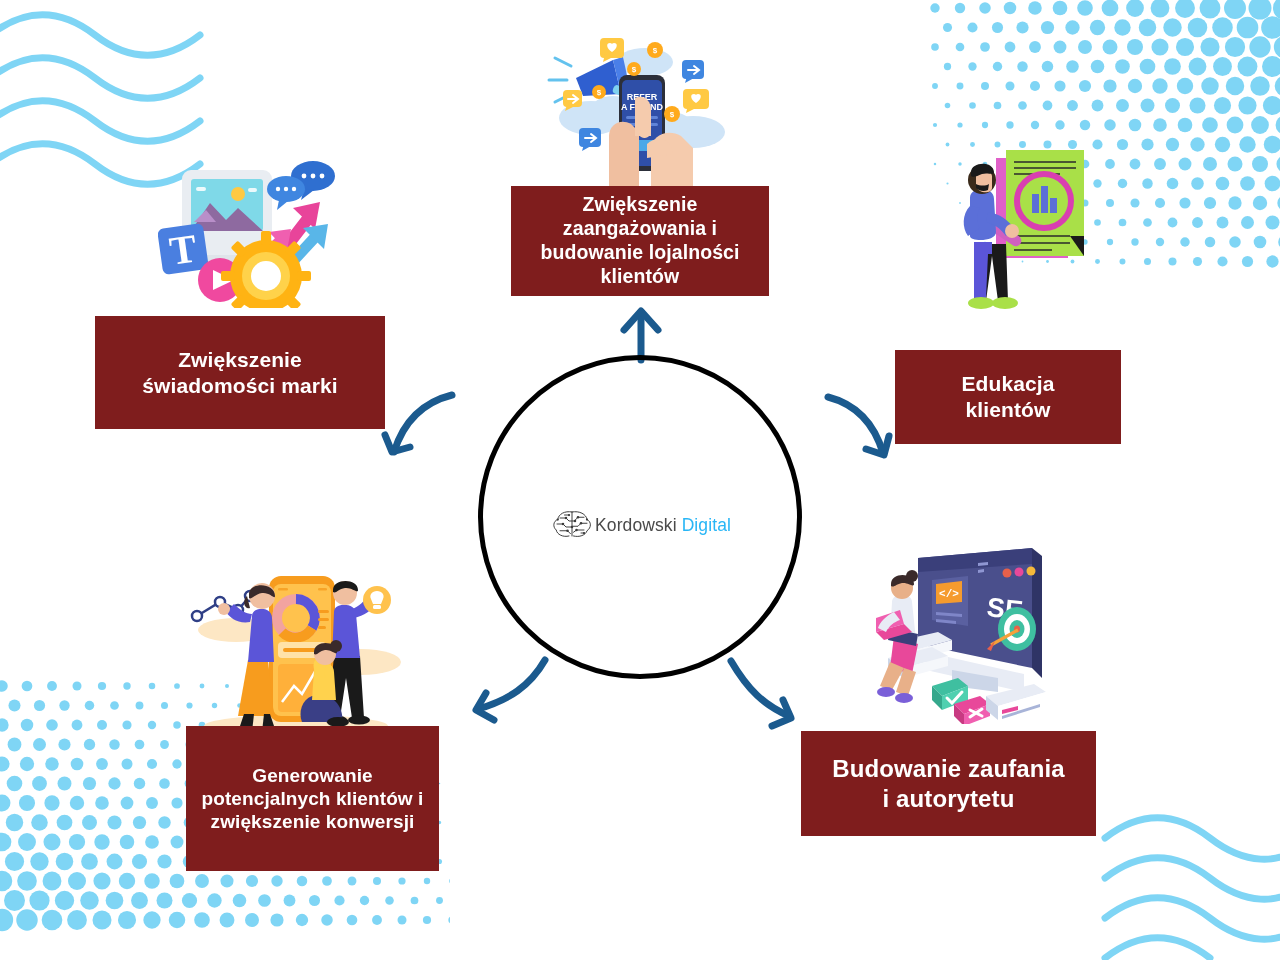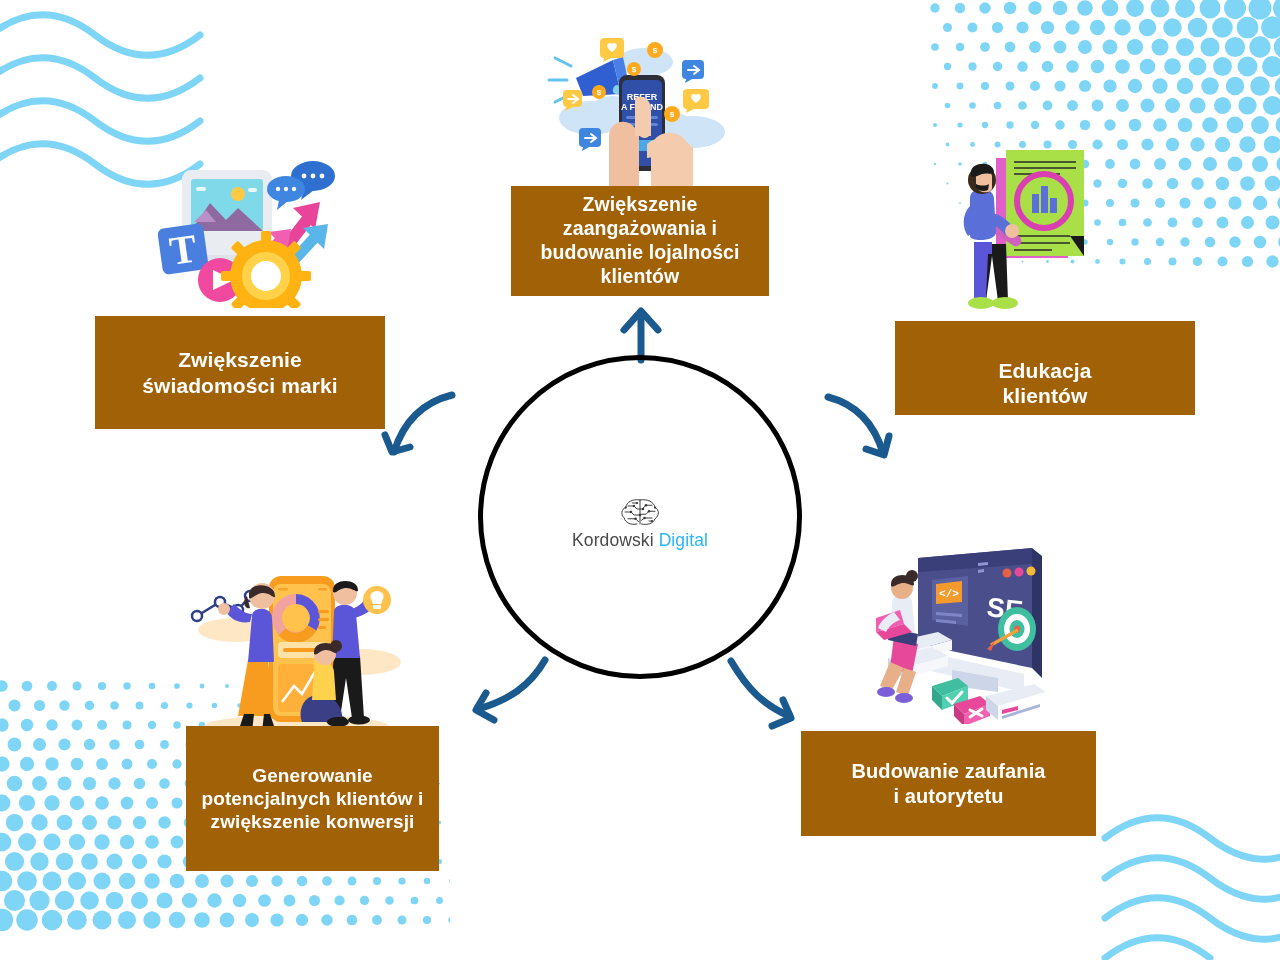--- a/index.html
+++ b/index.html
@@ -10,39 +10,39 @@
     overflow:hidden;
     position:relative;
   }
   #stage{position:absolute;left:0;top:0;width:1280px;height:960px;overflow:hidden;}
 
   .bg-layer{position:absolute;left:0;top:0;width:1280px;height:960px;pointer-events:none;}
 
   
   .label-box{
     position:absolute;
-    background:#a16207;
+    background:#7f1d1d;
     color:#ffffff;
     display:flex;
     align-items:center;
     justify-content:center;
     text-align:center;
     font-weight:bold;
     line-height:1.22;
     letter-spacing:.1px;
     box-sizing:border-box;
     padding:6px 10px;
   }
   .label-box span{display:block;white-space:pre-line;}
 
   #box-top      {left:511px; top:186px; width:258px; height:110px; font-size:19.5px;}
   #box-left     {left:95px;  top:316px; width:290px; height:113px; font-size:21px;}
-  #box-right    {left:895px; top:321px; width:300px; height:94px;  font-size:21px; font-weight:bold;align-items:flex-end;}
+  #box-right    {left:895px; top:350px; width:226px; height:94px;  font-size:21px; font-weight:bold;}
   #box-bottomleft {left:186px; top:726px; width:253px; height:145px; font-size:19px;}
-  #box-bottomright{left:801px; top:731px; width:295px; height:105px; font-size:20px;}
+  #box-bottomright{left:801px; top:731px; width:295px; height:105px; font-size:24px;}
 
   
   #center-circle{
     position:absolute;
     left:478px; top:355px;
     width:324px; height:324px;
     border:5px solid #000000;
     border-radius:50%;
     box-sizing:border-box;
     background:transparent;
@@ -60,21 +60,21 @@
   #center-title{
     color:#1B5A8E;
     font-weight:bold;
     font-size:25.5px;
     line-height:1.16;
     text-align:center;
     letter-spacing:.2px;
     white-space:pre-line;
     margin-top:-6px;
   }
-  #logo-wrap{margin-top:14px;display:flex;flex-direction:column;align-items:center;}
+  #logo-wrap{margin-top:14px;display:flex;flex-direction:row;align-items:center;}
   #logo-mark{width:46px;height:30px;display:block;}
   #logo-text{font-size:17.5px;margin-top:3px;letter-spacing:.1px;}
   #logo-text .lt-dark{color:#4a4a4a;}
   #logo-text .lt-cyan{color:#29B6F6;}
 
   
   .illu{position:absolute;}
   .illu svg{display:block;}
 </style>
 </head>

